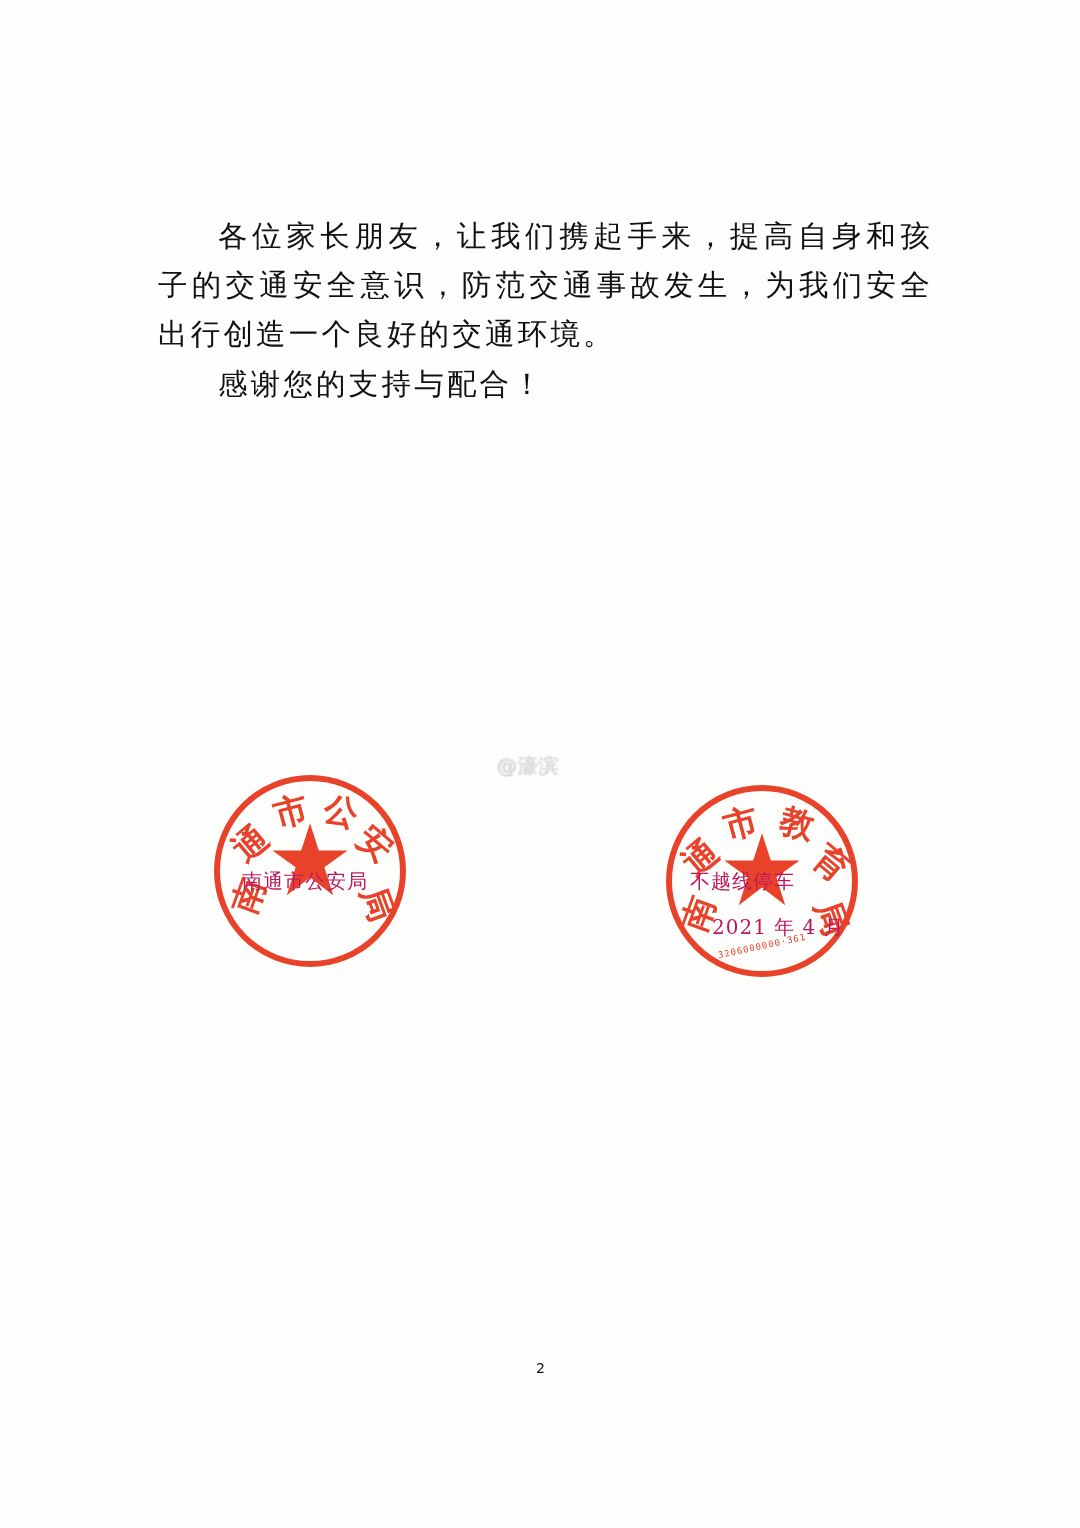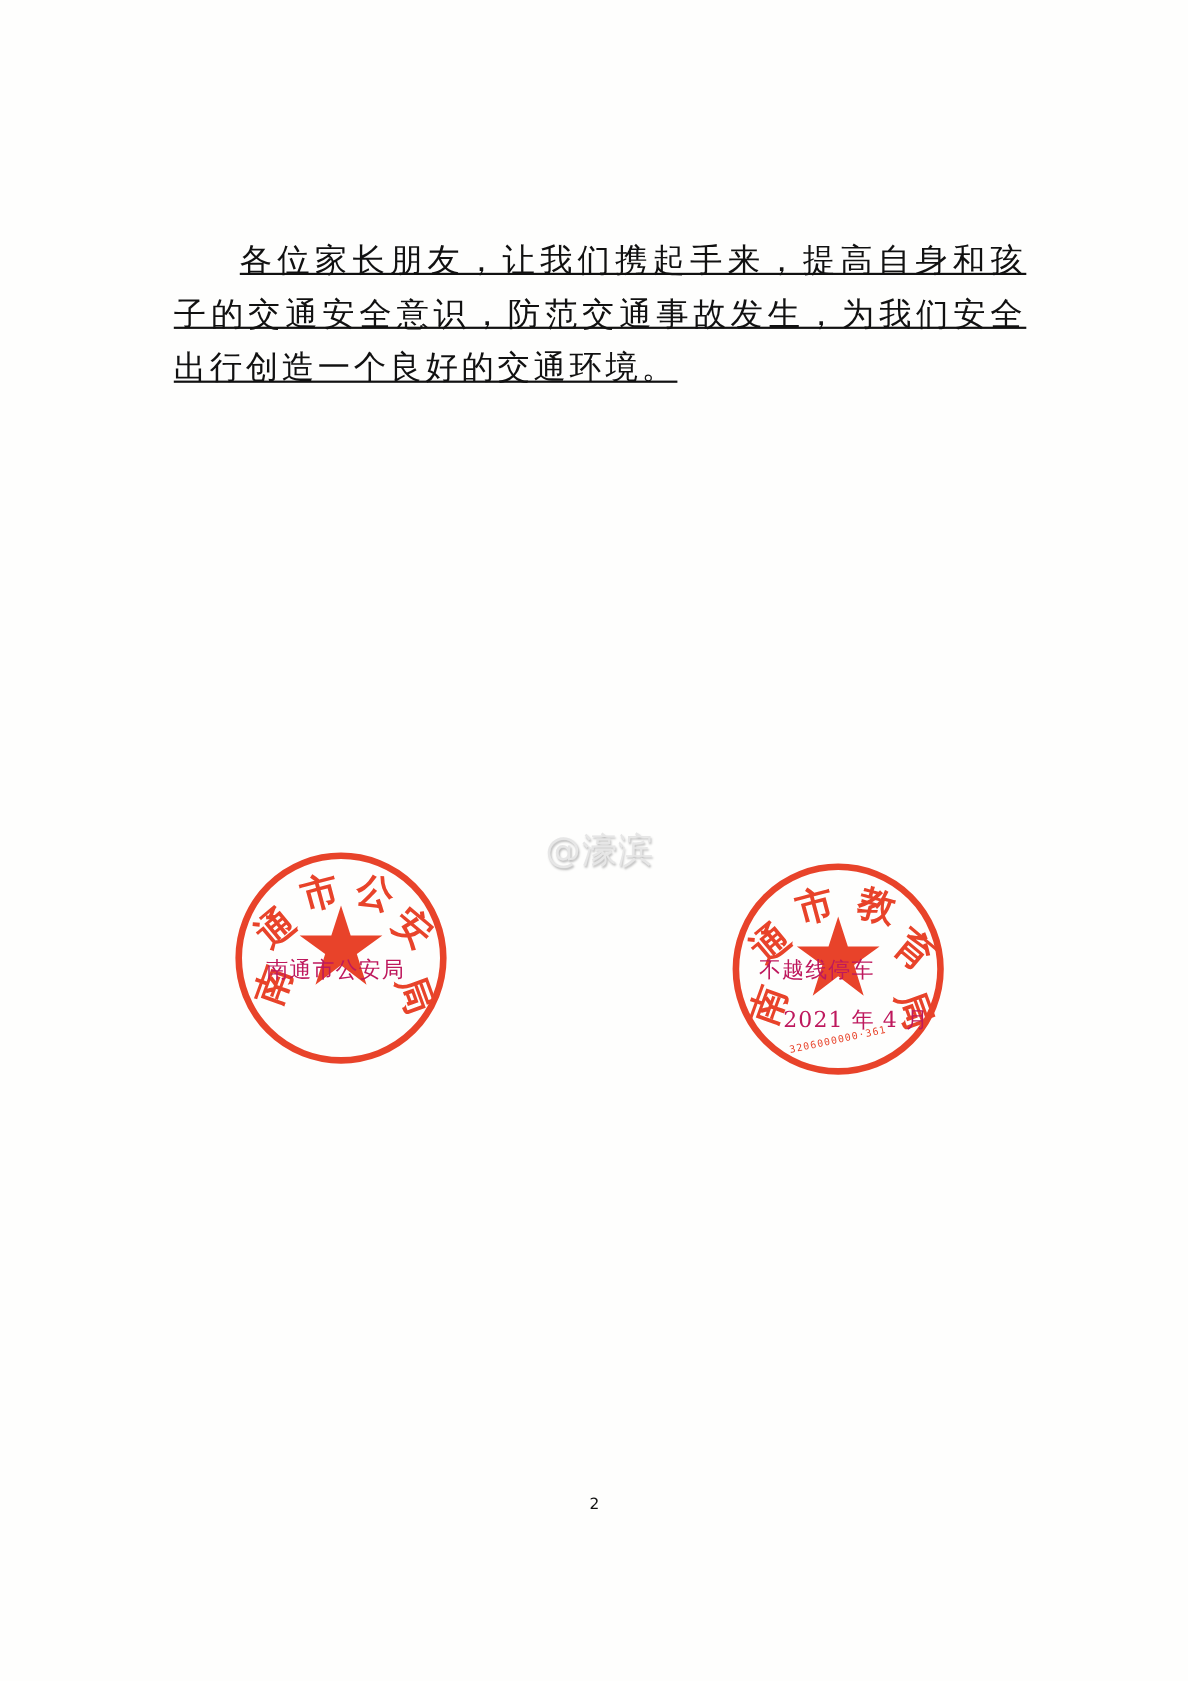--- a/index.html
+++ b/index.html
@@ -2,39 +2,40 @@
 <html><head>
 <meta charset="utf-8">
 <style>
   html, body { margin:0; padding:0; }
   body {
     width:1080px; height:1528px; background:#fefefd; position:relative; overflow:hidden;
     font-family: "DejaVu Serif", "Liberation Serif", serif; color:#111;
   }
   .body-text { position:absolute; left:158px; top:212px; width:775px; font-size:29.5px; line-height:49.2px; letter-spacing:3.2px; }
   .para { margin:0; text-align:justify; text-align-last:left; }
-  .para.indent { text-indent:60px;text-decoration:underline; }
-  .watermark { position:absolute; left:496px; top:752px; font-family:"DejaVu Sans", sans-serif; font-size:32px; color:#e6e6e6; text-shadow:1px 1px 2px #b8b8b8; letter-spacing:1px; }
+  .para.indent { text-indent:60px; }
+  .watermark { position:absolute; left:496px; top:752px; font-family:"DejaVu Sans", sans-serif; font-size:20px; color:#e6e6e6; text-shadow:1px 1px 2px #b8b8b8; letter-spacing:1px; }
   .seal { position:absolute; width:192px; height:192px; border-radius:50%; border:6px solid #e8432a; box-sizing:border-box; }
   .seal-left { left:214px; top:775px; }
   .seal-right { left:666px; top:785px; }
   .seal .star { position:absolute; left:50%; top:44%; transform:translate(-50%,-50%); width:80px; height:80px; }
   .seal .ring-char { position:absolute; color:#e8432a; font-weight:bold; font-size:34px; font-family:"DejaVu Sans", sans-serif; }
   .seal .code { position:absolute; bottom:20px; left:0; width:100%; text-align:center; font-size:9px; color:#e8432a; font-family:"DejaVu Sans Mono", monospace; letter-spacing:1px; transform:rotate(-12deg); }
   .signature { position:absolute; font-size:20px; color:#be185d; letter-spacing:1px; white-space:nowrap; }
   .sig-left { left:242px; top:868px; }
   .sig-right { left:690px; top:868px; }
   .sig-date { left:712px; top:914px; }
   .page-number { position:absolute; left:536px; top:1360px; font-size:14px; font-family:"DejaVu Sans", sans-serif; }
 </style>
 </head>
 <body>
 
 <div class="body-text">
   <p class="para indent">各位家长朋友，让我们携起手来，提高自身和孩子的交通安全意识，防范交通事故发生，为我们安全出行创造一个良好的交通环境。</p>
+  <p class="para indent">感谢您的支持与配合！</p>
 </div>
 
 <div class="watermark">@濠滨</div>
 
 <div class="seal seal-left">
   <span class="ring-char" style="left:12px;top:92px;transform:rotate(-70deg)">南</span>
   <span class="ring-char" style="left:14px;top:40px;transform:rotate(-40deg)">通</span>
   <span class="ring-char" style="left:54px;top:8px;transform:rotate(-15deg)">市</span>
   <span class="ring-char" style="left:104px;top:8px;transform:rotate(15deg)">公</span>
   <span class="ring-char" style="left:138px;top:40px;transform:rotate(40deg)">安</span>

